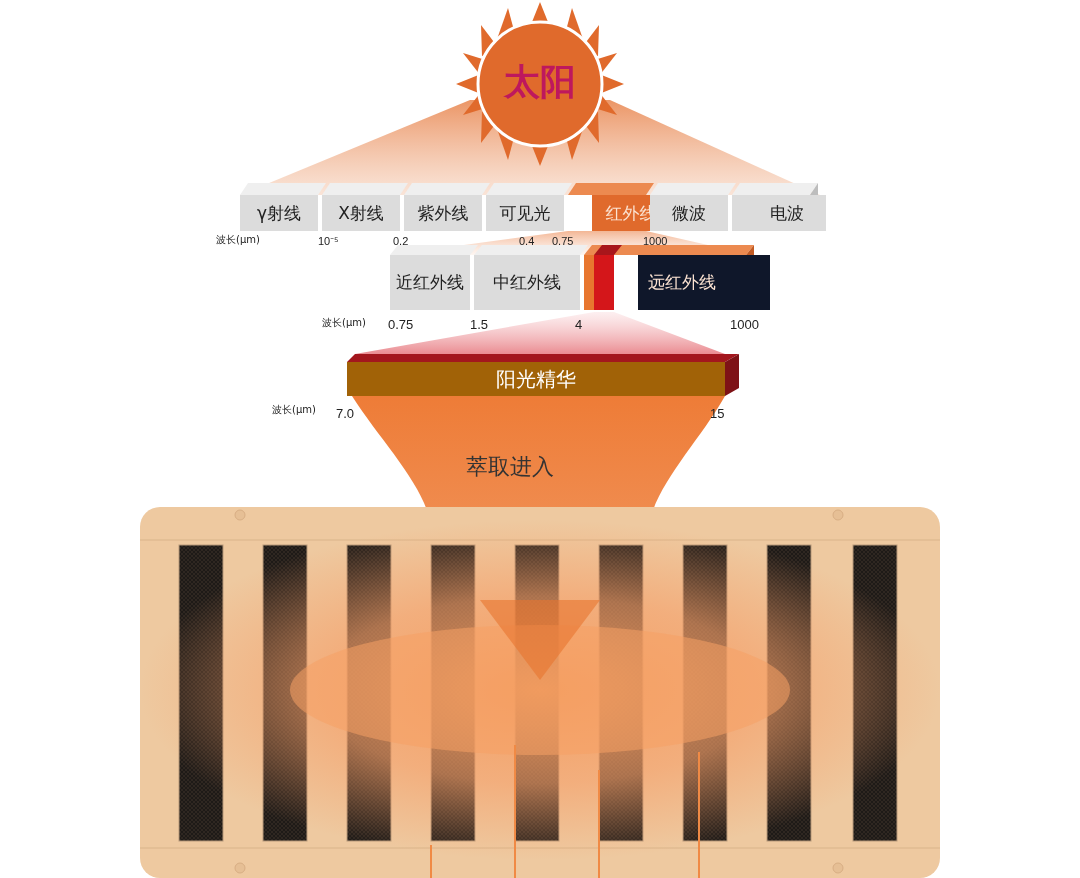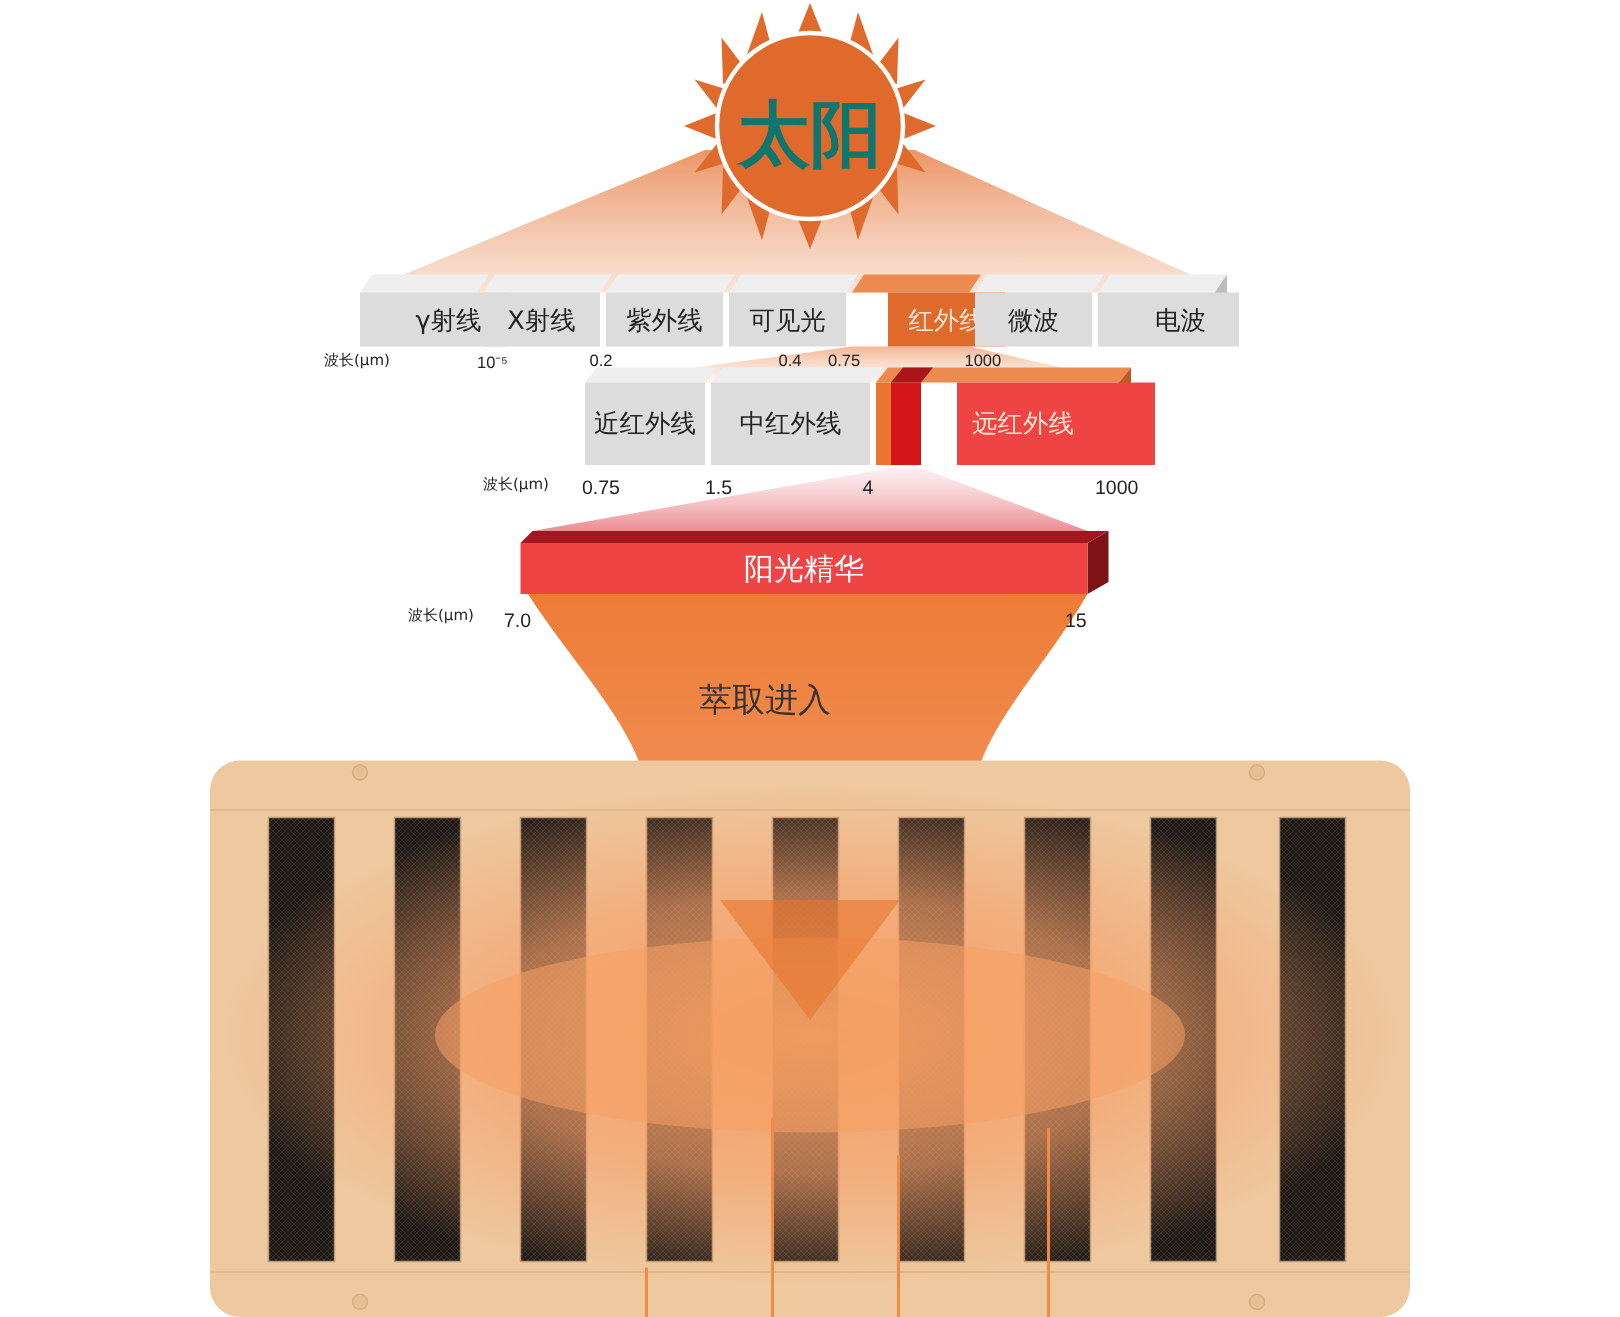--- a/index.html
+++ b/index.html
@@ -1,30 +1,30 @@
 <!DOCTYPE html>
 <html><head>
 <meta charset="utf-8">
 <style>
   html, body { margin:0; padding:0; }
   body { width:1080px; height:878px; background:#ffffff; position:relative; overflow:hidden;
          font-family:"DejaVu Sans","Liberation Sans",sans-serif; }
   .abs { position:absolute; }
   svg.bg { position:absolute; left:0; top:0; }
   .sun-label { position:absolute; left:470px; top:58px; width:140px; text-align:center;
-               color:#0f766e; font-weight:bold; font-size:48px; }
+               color:#be185d; font-weight:bold; font-size:36px; }
   .box { position:absolute; height:36px; display:flex; align-items:center; justify-content:center;
          font-size:17px; color:#222; }
   .box.gray { background:#dcdcdc; }
   .box.orange { background:#e06a2c; color:#fbe3d2;margin-left:24px; }
   .tick { position:absolute; font-size:11px; color:#222; font-family:"Liberation Sans",sans-serif; }
   .tick.big { font-size:13px; }
   .axis-label { position:absolute; font-size:10px; color:#222; }
   .essence { position:absolute; left:347px; top:362px; width:378px; height:34px;
-             background:#ef4444; color:#fff; font-size:20px; display:flex; align-items:center; justify-content:center; }
+             background:#a16207; color:#fff; font-size:20px; display:flex; align-items:center; justify-content:center; }
   .extract { position:absolute; left:466px; top:452px; width:200px; text-align:left; font-size:22px; color:#333; }
 </style>
 </head>
 <body>
 
 <svg class="bg" width="1080" height="878" viewBox="0 0 1080 878">
   <defs>
     <linearGradient id="fan1" x1="0" y1="0" x2="0" y2="1">
       <stop offset="0" stop-color="#e98a55" stop-opacity="0.9"></stop>
       <stop offset="1" stop-color="#f6d2bd" stop-opacity="0.6"></stop>
@@ -127,38 +127,38 @@
     <line x1="431" y1="845" x2="431" y2="878"></line>
     <line x1="515" y1="745" x2="515" y2="878"></line>
     <line x1="599" y1="770" x2="599" y2="878"></line>
     <line x1="699" y1="752" x2="699" y2="878"></line>
   </g>
 </svg>
 
 <div class="sun-label">太阳</div>
 
 <div>
-  <div class="box gray" style="left:240px;top:195px;width:78px;padding-left:20px;">γ射线</div>
+  <div class="box gray" style="left:240px;top:195px;width:78px;">γ射线</div>
   <div class="box gray" style="left:322px;top:195px;width:78px;">X射线</div>
   <div class="box gray" style="left:404px;top:195px;width:78px;">紫外线</div>
   <div class="box gray" style="left:486px;top:195px;width:78px;">可见光</div>
   <div class="box orange" style="left:568px;top:195px;width:78px;">红外线</div>
   <div class="box gray" style="left:650px;top:195px;width:78px;">微波</div>
   <div class="box gray" style="left:732px;top:195px;width:78px;padding-left:16px;">电波</div>
 </div>
 <div class="axis-label" style="left:216px;top:233px;">波长(μm)</div>
 <div class="tick" style="left:318px;top:233px;">10⁻⁵</div>
 <div class="tick" style="left:393px;top:235px;">0.2</div>
 <div class="tick" style="left:475px;top:235px;padding-left:44px;">0.4</div>
 <div class="tick" style="left:552px;top:235px;">0.75</div>
 <div class="tick" style="left:643px;top:235px;">1000</div>
 
 <div class="box gray" style="left:390px;top:255px;width:80px;height:55px;">近红外线</div>
 <div class="box gray" style="left:474px;top:255px;width:106px;height:55px;text-align:center;">中红外线</div>
-<div class="box orange" style="left:614px;top:255px;width:132px;height:55px;background:#ef4444;color:#fbe3d2;justify-content:flex-start;padding-left:10px;box-sizing:border-box;">远红外线</div>
+<div class="box orange" style="left:614px;top:255px;width:132px;height:55px;background:#0f172a;color:#fbe3d2;justify-content:flex-start;padding-left:10px;box-sizing:border-box;">远红外线</div>
 <div class="abs" style="left:584px;top:255px;width:10px;height:55px;background:#e8762f;"></div>
 <div class="axis-label" style="left:322px;top:316px;">波长(μm)</div>
 <div class="tick big" style="left:388px;top:317px;">0.75</div>
 <div class="tick big" style="left:470px;top:317px;">1.5</div>
 <div class="tick big" style="left:575px;top:317px;">4</div>
 <div class="tick big" style="left:730px;top:317px;">1000</div>
 
 <div class="essence">阳光精华</div>
 <div class="axis-label" style="left:272px;top:403px;">波长(μm)</div>
 <div class="tick big" style="left:336px;top:406px;">7.0</div>

